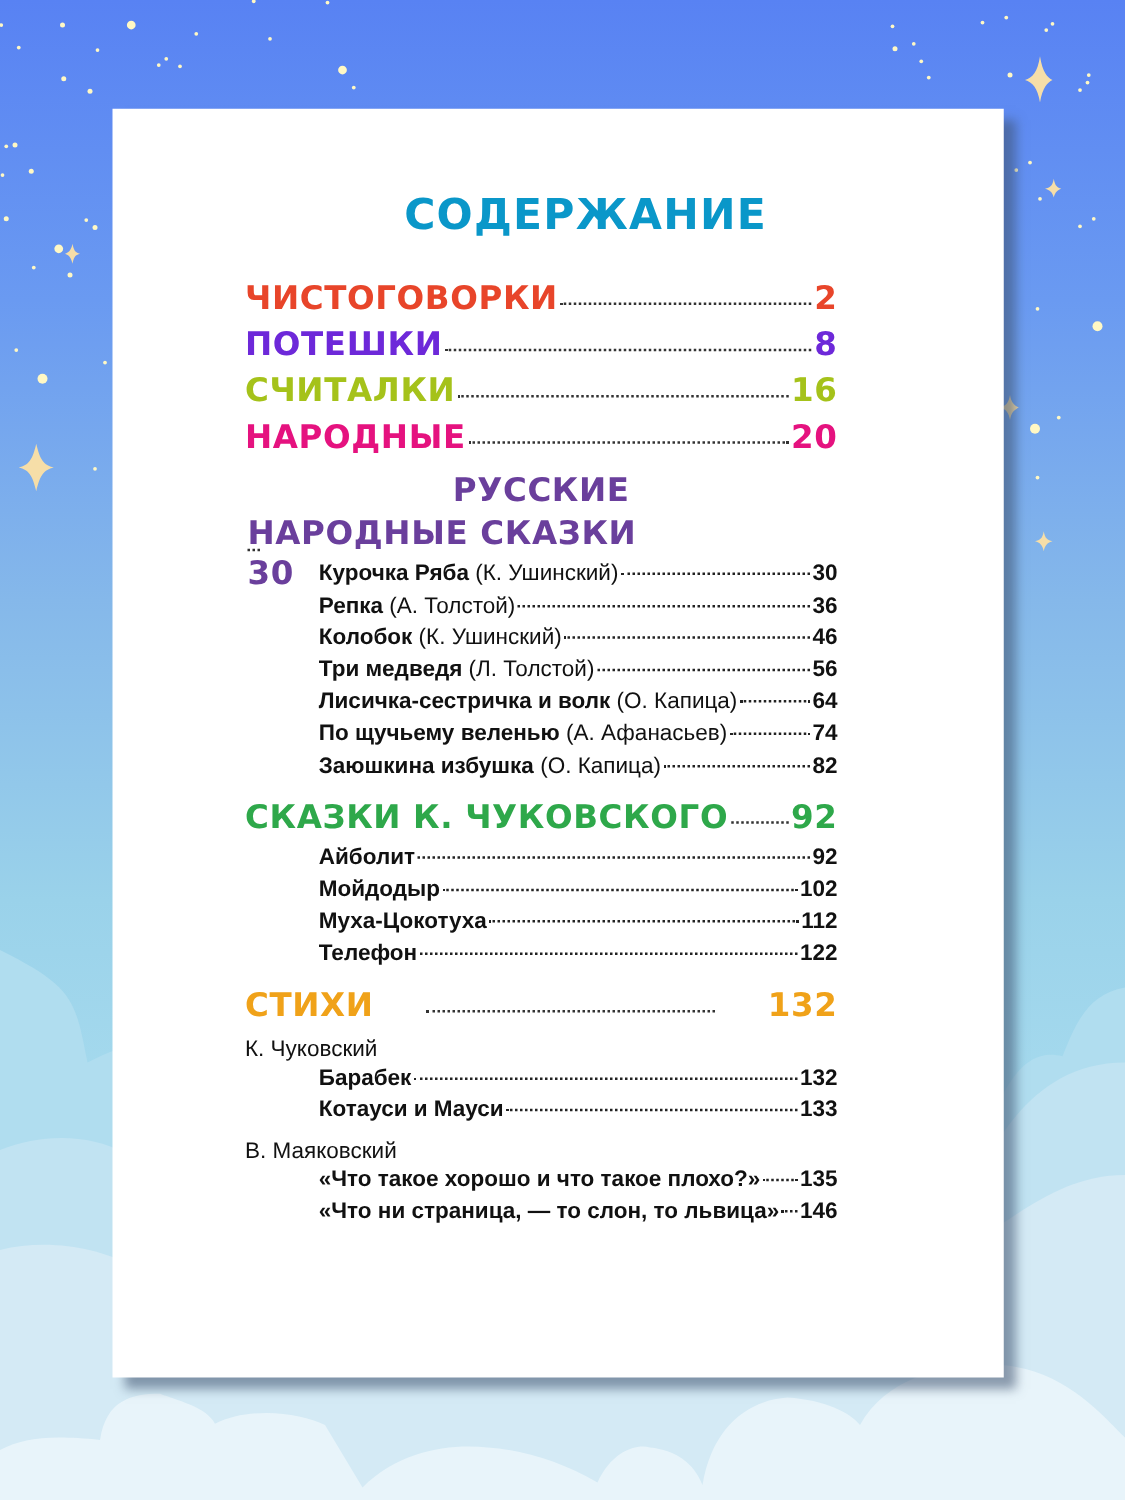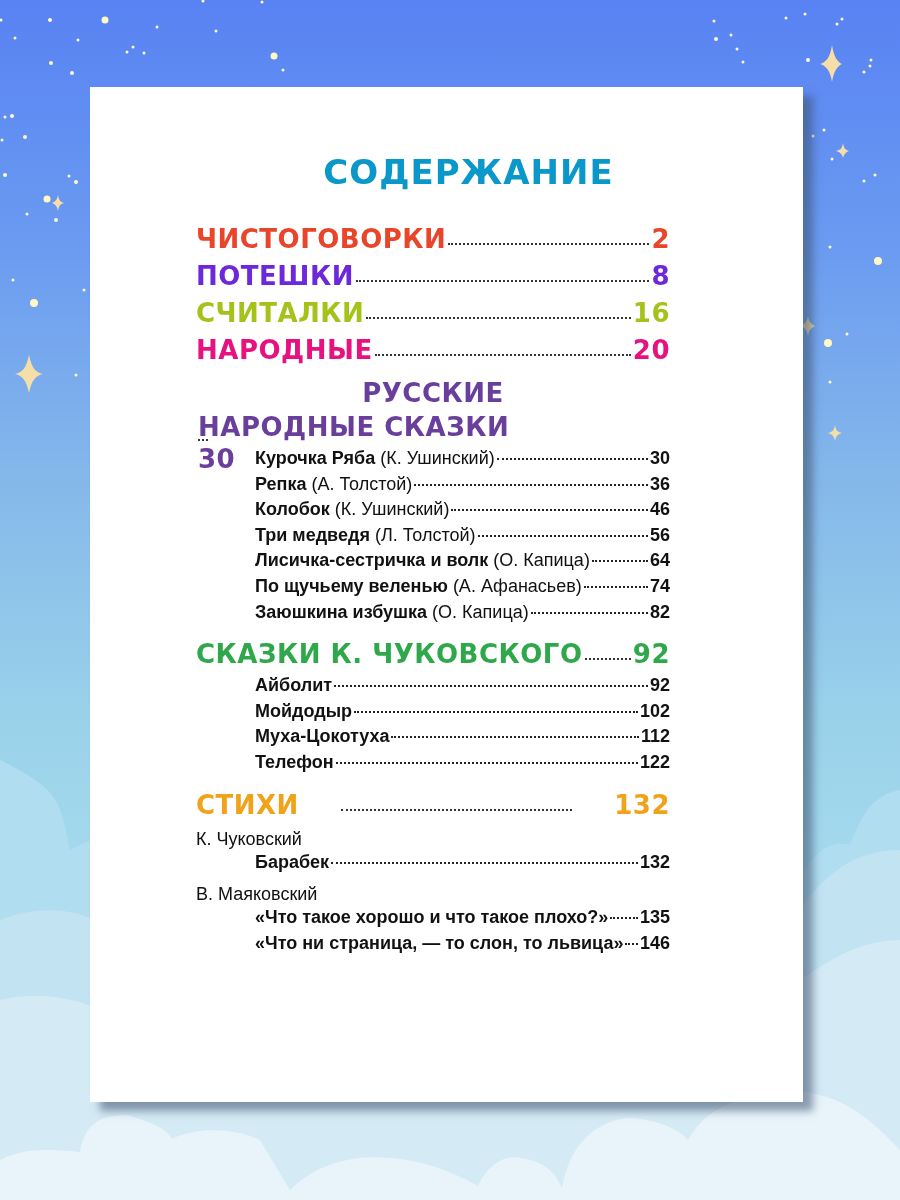--- a/index.html
+++ b/index.html
@@ -237,20 +237,25 @@
     <span class="dots"></span>
     <span class="num">132</span>
   </div>
 
   <div class="poet">К. Чуковский</div>
   <div class="row sub">
     <span class="title-b">Барабек</span>
     <span class="dots"></span>
     <span class="num">132</span>
   </div>
+  <div class="row sub">
+    <span class="title-b">Котауси и Мауси</span>
+    <span class="dots"></span>
+    <span class="num">133</span>
+  </div>
 
   <div style="height:4px"></div>
   <div class="poet">В. Маяковский</div>
   <div class="row sub">
     <span class="title-b">«Что такое хорошо и что такое плохо?»</span>
     <span class="dots"></span>
     <span class="num">135</span>
   </div>
   <div class="row sub">
     <span class="title-b">«Что ни страница, — то слон, то львица»</span>

